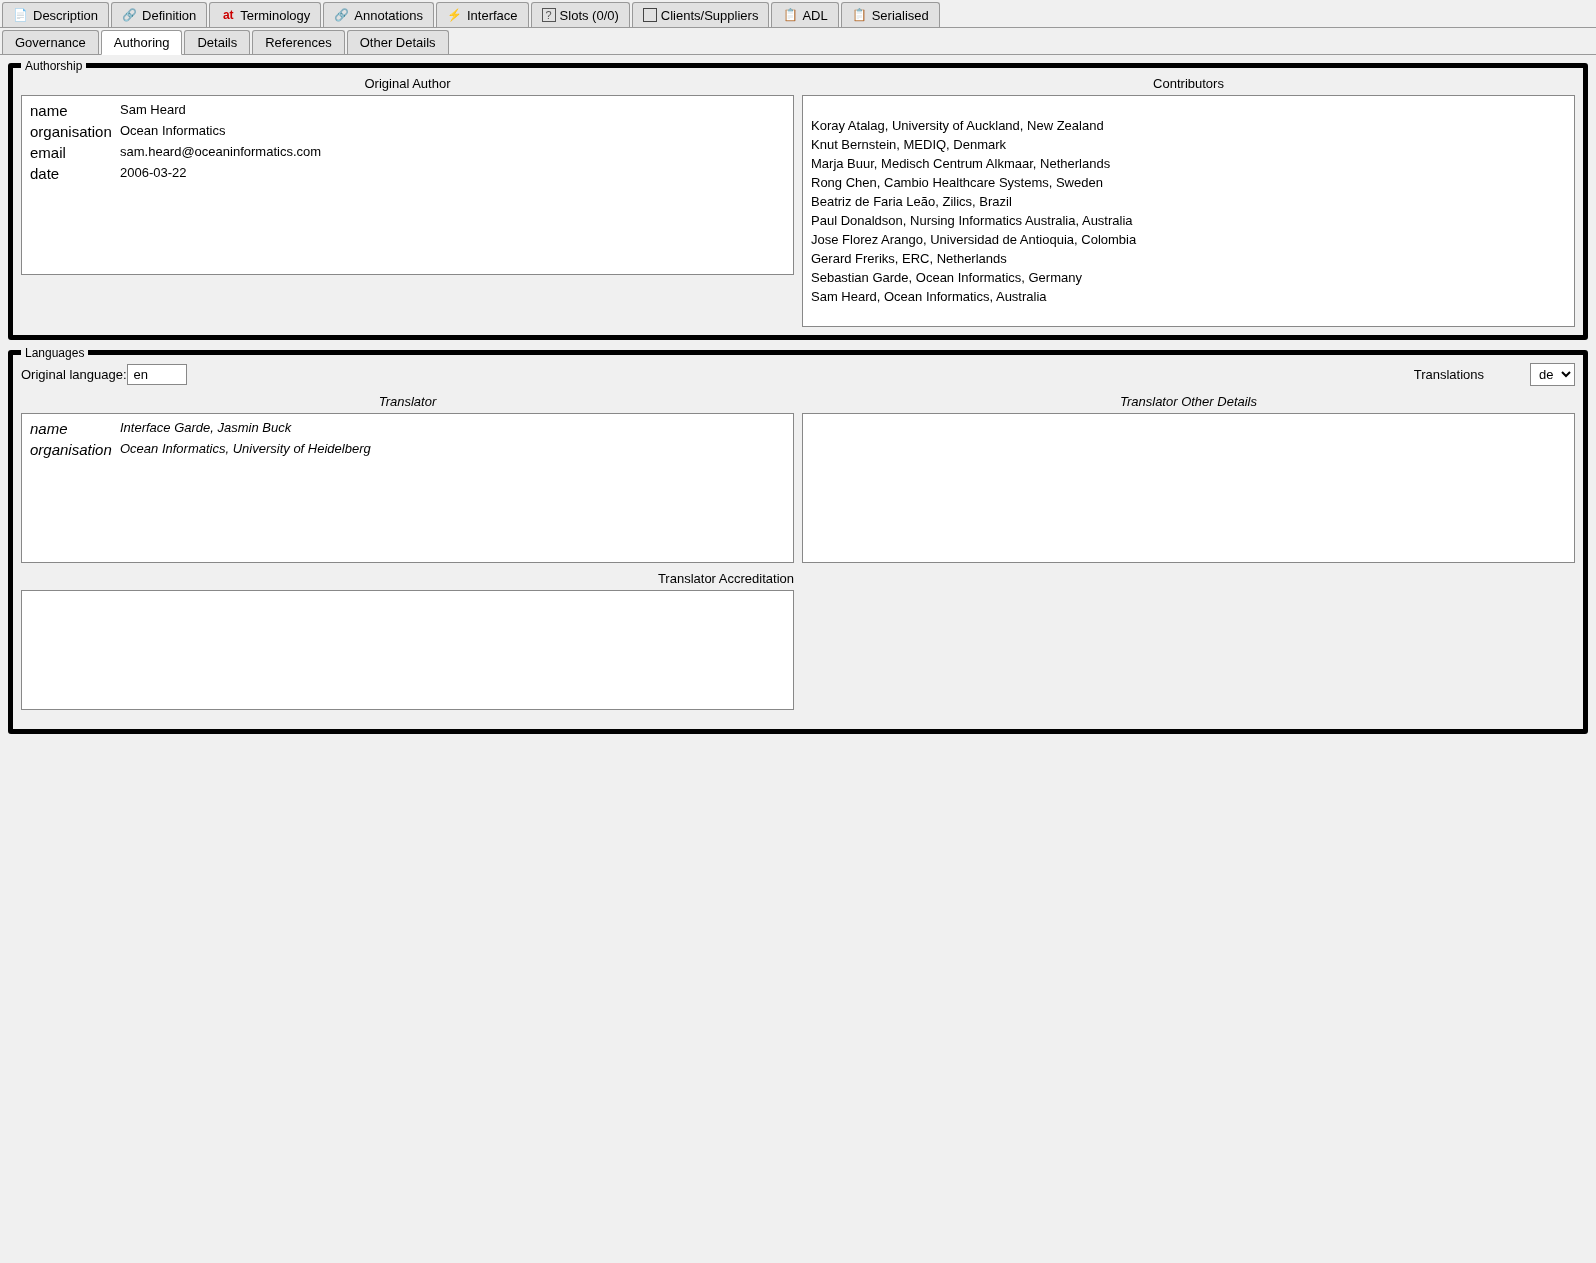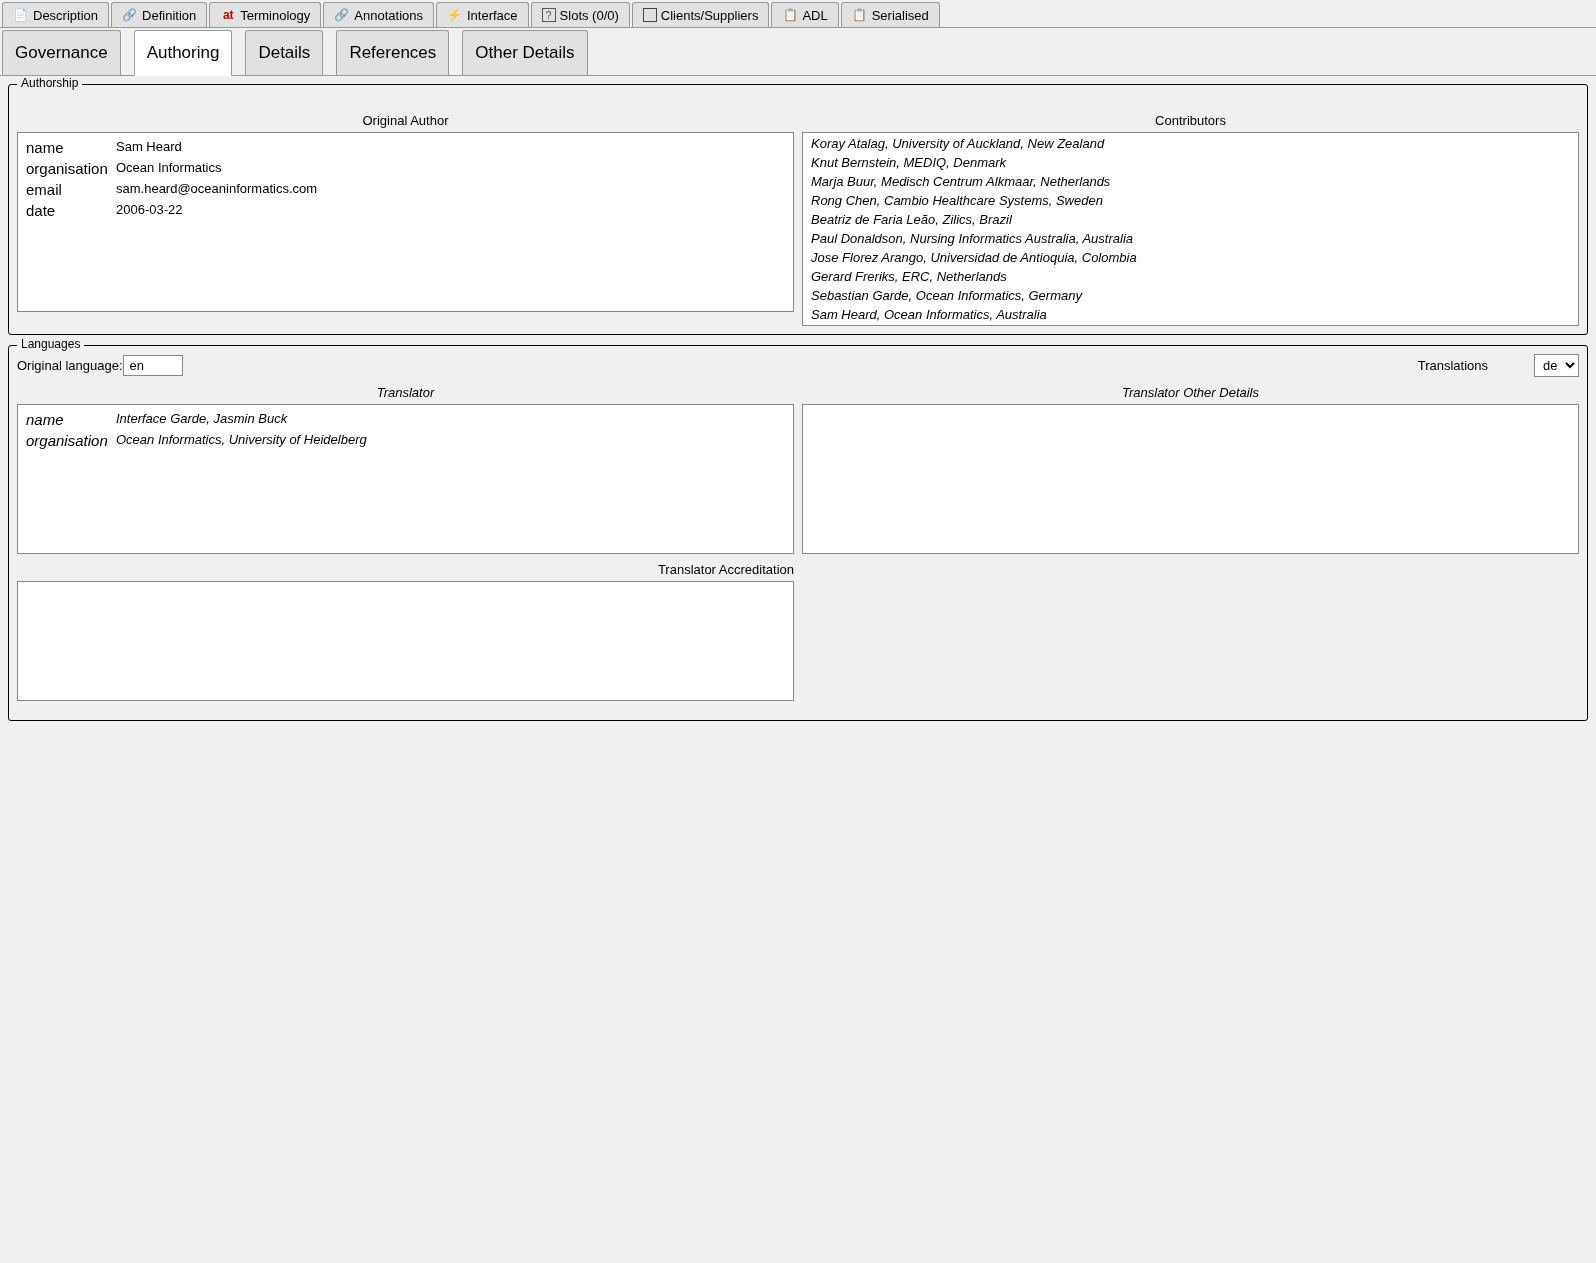--- a/index.html
+++ b/index.html
@@ -44,45 +44,45 @@
     }
 
     
     .second-tabs {
       display: flex;
       background: #f0f0f0;
       border-bottom: 1px solid #999;
       padding: 2px 2px 0 2px;
     }
     .second-tab {
-      padding: 12px 12px;
+      padding: 4px 12px;
       border: 1px solid #999;
       border-bottom: none;
       background: #e1e1e1;
       cursor: pointer;
-      margin-right: 13px;
+      margin-right: 2px;
       border-radius: 3px 3px 0 0;
-      font-size: 17px;
+      font-size: 13px;
     }
     .second-tab.active {
       background: #fff;
       border-bottom: 1px solid #fff;
       margin-bottom: -1px;
       z-index: 1;
     }
 
     
     .main-content {
       background: #f0f0f0;
       padding: 8px;
     }
 
     
     .section-box {
-      border: 1px solid #000000;
+      border: 5px solid #000000;
       border-radius: 3px;
       margin-bottom: 10px;
       padding: 8px;
       background: #f0f0f0;
       position: relative;
     }
     .section-label {
       position: absolute;
       top: -9px;
       left: 8px;
@@ -90,21 +90,21 @@
       padding: 0 4px;
       font-size: 12px;
       color: #000;
     }
 
     
     .two-col {
       display: grid;
       grid-template-columns: 1fr 1fr;
       gap: 8px;
-      margin-top: 20px;
+      margin-top: 0;
     }
 
     .col-header {
       text-align: center;
       font-size: 13px;
       margin-bottom: 4px;
       color: #000;
     }
 
     .data-panel {
@@ -125,24 +125,23 @@
       font-size: 15px;
     }
     .data-val {
       color: #000;
       font-size: 13px;
     }
 
     .contributors-panel {
       border: 1px solid #888;
       background: #fff;
-      padding: 1px 8px;
+      padding: 20px 8px;
       min-height: 180px;
       overflow-y: auto;
-      font-style: italic;
     }
     .contributor-item {
       font-size: 13px;
       padding: 2px 0;
       border-bottom: none;
     }
     .lang-label {
       font-size: 13px;
     }
     .lang-input {

